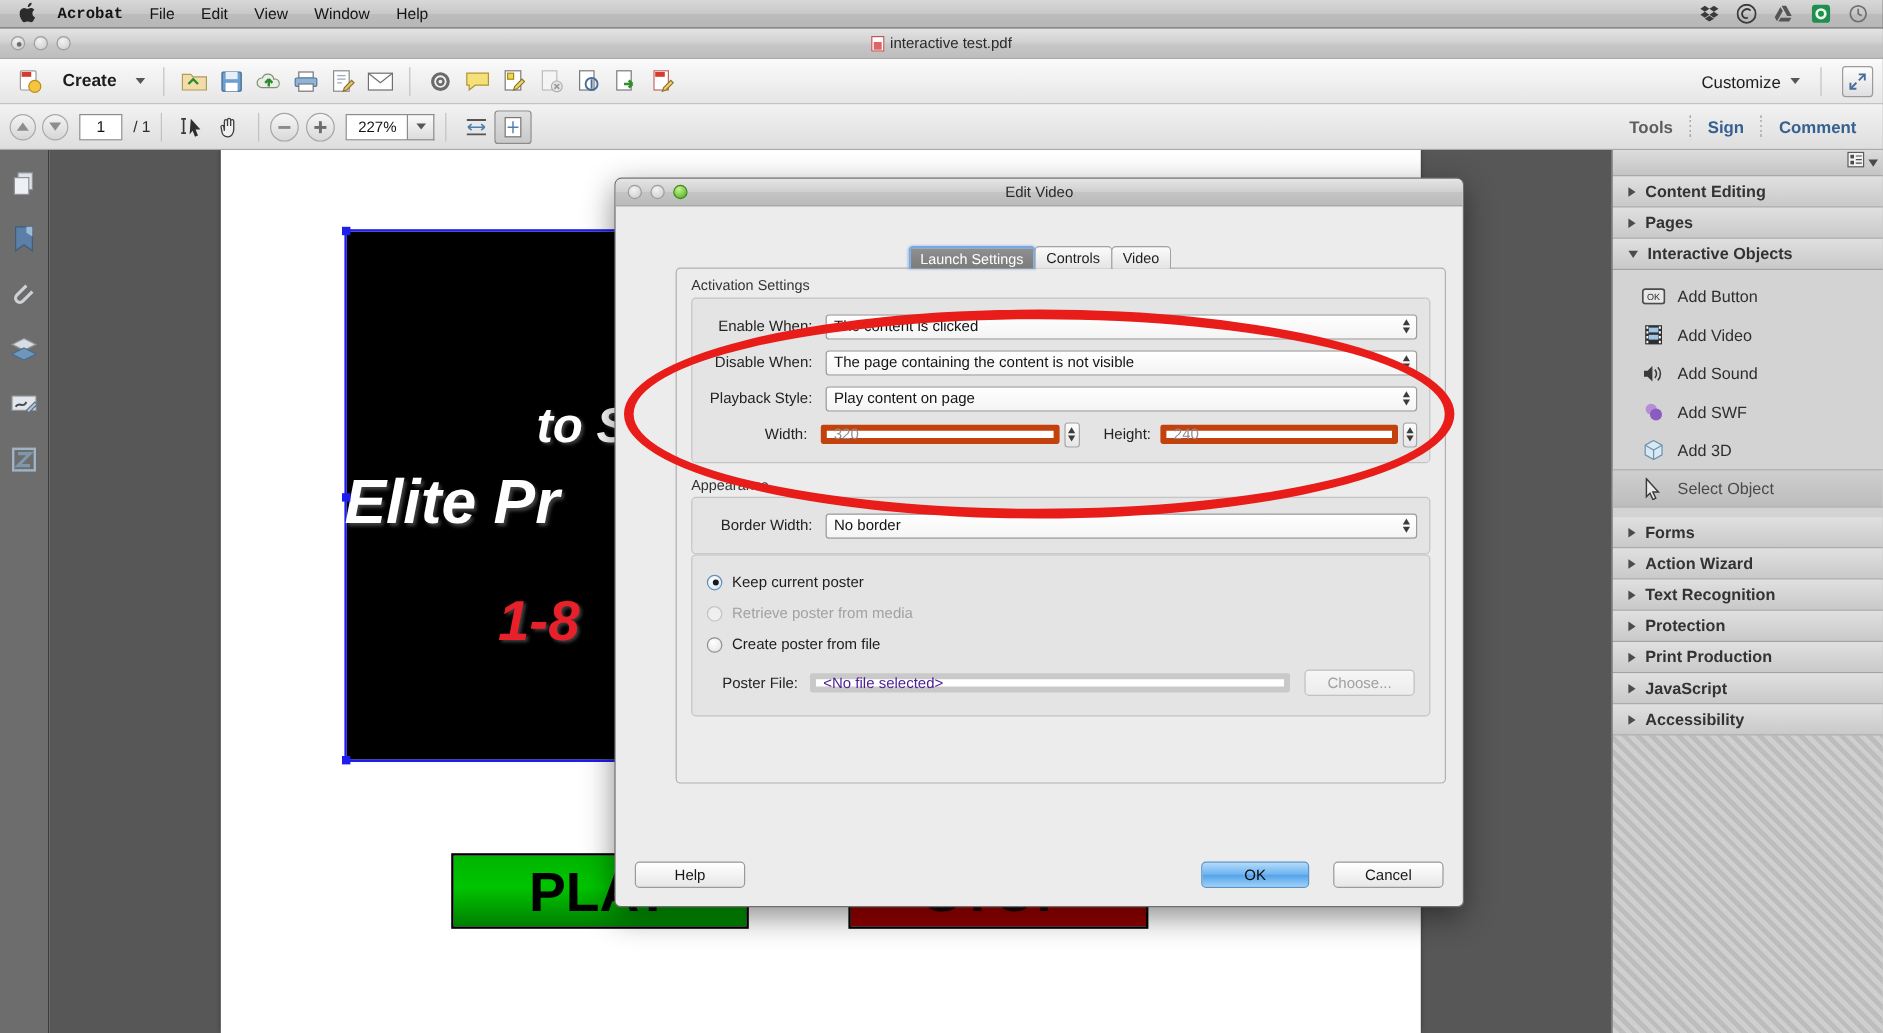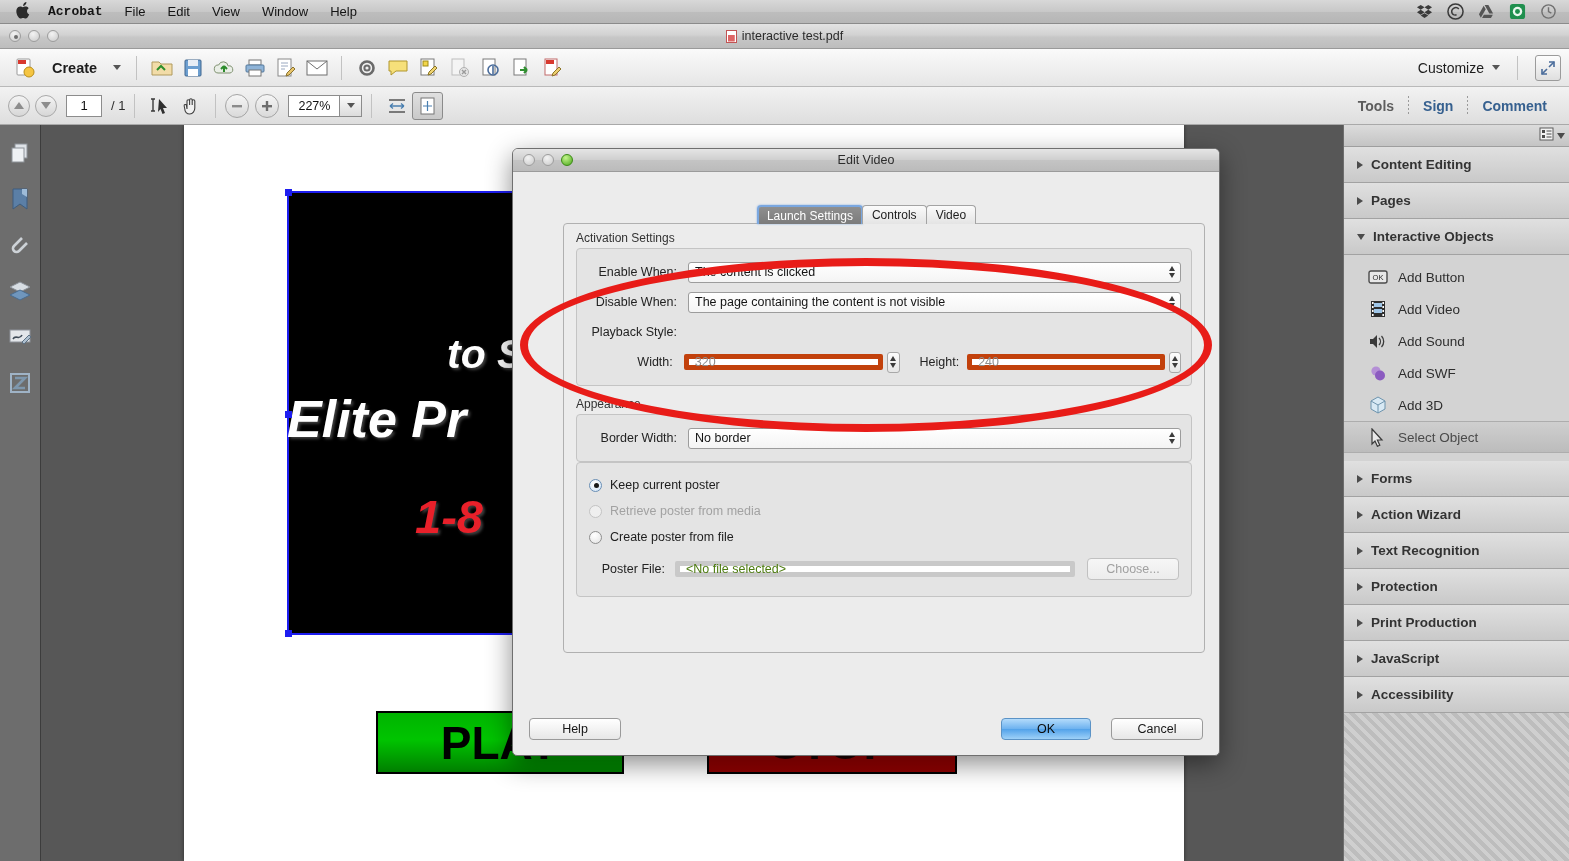--- a/index.html
+++ b/index.html
@@ -120,21 +120,21 @@
      font-weight:bold;font-size:46px;color:#000;}
   #playbtn{left:192px;top:586px;width:248px;height:63px;
      background:linear-gradient(to bottom,#00b400 0%,#00c400 45%,#007f00 100%);}
   #stopbtn{left:523px;top:586px;width:250px;height:63px;
      background:linear-gradient(to bottom,#c10202 0%,#ae0000 60%,#8d0000 100%);color:#1b0000;}
 
   
   #rightpanel{width:226px;background:#d3d3d3;border-left:1px solid #6d6d6d;display:flex;flex-direction:column;}
   #rp-top{height:22px;background:linear-gradient(to bottom,#dcdcdc,#c4c4c4);
      border-bottom:1px solid #9e9e9e;display:flex;align-items:center;justify-content:flex-end;padding-right:4px;gap:3px;}
-  .rp-head{height:36px;background:linear-gradient(to bottom,#e0e0e0,#c9c9c9);
+  .rp-head{height:26px;background:linear-gradient(to bottom,#e0e0e0,#c9c9c9);
      border-bottom:1px solid #a2a2a2;display:flex;align-items:center;padding-left:13px;gap:8px;
      font-size:13.5px;font-weight:bold;color:#333;}
   .tri-r{width:0;height:0;border-top:4px solid transparent;border-bottom:4px solid transparent;border-left:6px solid #4b4b4b;}
   .tri-d{width:0;height:0;border-left:4px solid transparent;border-right:4px solid transparent;border-top:6px solid #4b4b4b;}
   .rp-body{background:#d3d3d3;padding:6px 0 8px 0;}
   .rp-item{height:32px;display:flex;align-items:center;gap:10px;padding-left:24px;font-size:13.5px;color:#2e2e2e;}
   .rp-item.sel{background:linear-gradient(to bottom,#cfcfcf,#bcbcbc);
      border-top:1px solid #adadad;border-bottom:1px solid #adadad;color:#4a4a4a;}
   .rp-item .ico{width:20px;height:20px;display:flex;align-items:center;justify-content:center;}
   #rp-filler{flex:1;
@@ -658,20 +658,27 @@
         <span class="combo">
           <span>The page containing the content is not visible</span>
           <span class="ticks">
               <span class="tk-u"></span>
               <span class="tk-d"></span>
             </span>
         </span>
       </div>
       <div class="row">
         <span class="lab" style="width:90px;margin-right:11px">Playback Style:</span>
+        <span class="combo">
+          <span>Play content on page</span>
+          <span class="ticks">
+              <span class="tk-u"></span>
+              <span class="tk-d"></span>
+            </span>
+        </span>
       </div>
       <div class="row">
         <span class="lab" style="width:90px;margin-right:11px">Width:</span>
         <span class="txtin" style="width:208px">320</span>
         <span class="stepper">
             <span class="tk-u"></span>
             <span class="tk-d"></span>
           </span>
         <span class="lab" style="width:50px;margin:0 8px 0 12px">Height:</span>
         <span class="txtin" style="width:206px">240</span>
@@ -704,21 +711,21 @@
       <div class="radio-row">
         <span class="radio dis"></span>
         <span class="dim">Retrieve poster from media</span>
       </div>
       <div class="radio-row">
         <span class="radio"></span>
         <span>Create poster from file</span>
       </div>
       <div class="row" style="margin-top:4px">
         <span class="lab dim" style="width:76px;margin-right:10px">Poster File:</span>
-        <span class="txtin" style="flex:1;color:#4d7c0f;border-color:#c9c9c9">&lt;No file selected&gt;</span>
+        <span class="txtin" style="flex:1;color:#4c1d95;border-color:#c9c9c9">&lt;No file selected&gt;</span>
         <span class="btn dis" style="margin-left:12px;width:92px">Choose...</span>
       </div>
     </div>
   </div>
 
   <div id="dlg-foot">
     <span class="btn" style="width:92px">Help</span>
     <span class="sp"></span>
     <span class="btn primary" style="width:90px;margin-right:20px">OK</span>
     <span class="btn" style="width:92px">Cancel</span>

